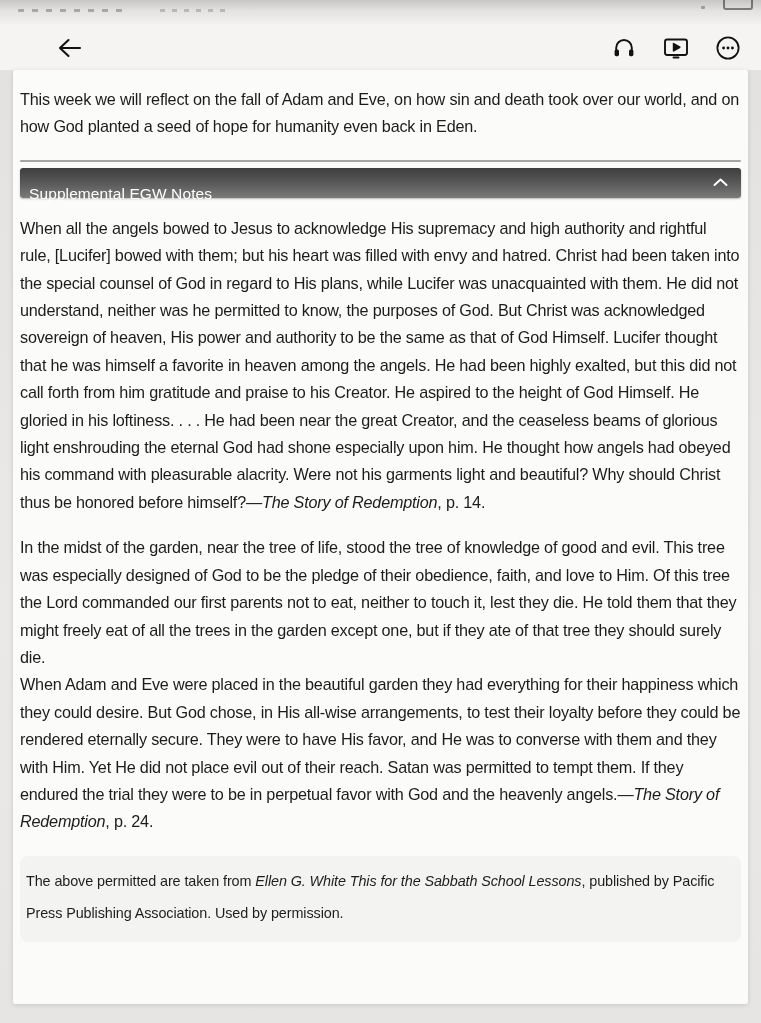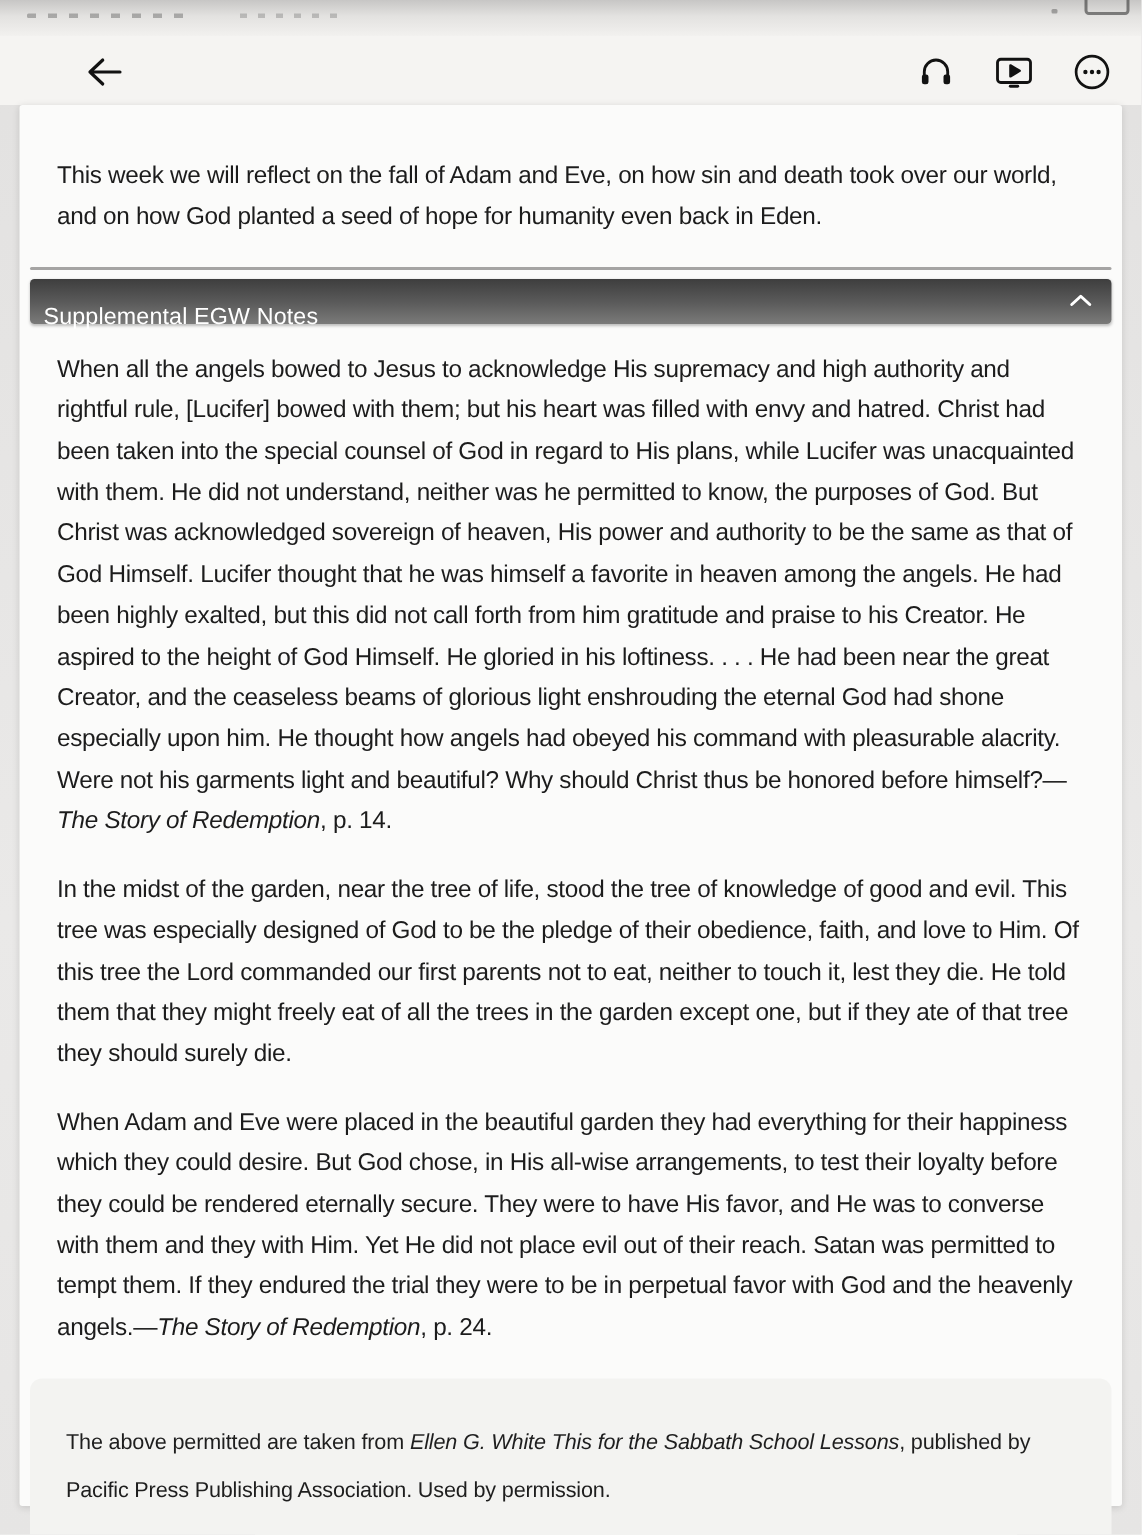--- a/index.html
+++ b/index.html
@@ -32,21 +32,21 @@
   .nav-title{position:absolute;left:0;right:0;text-align:center;
     font-size:15.5px;font-weight:bold;color:#101010;letter-spacing:.1px;}
   .nav-icons{position:absolute;right:16px;top:7px;display:flex;align-items:center;gap:18px;}
   .icon-btn{width:34px;height:34px;display:flex;align-items:center;justify-content:center;
     background:none;border:none;padding:0;cursor:pointer;}
 
   
   .card{position:absolute;top:70px;left:13px;width:735px;height:934px;
     background:#fbfbfa;border-radius:2px;box-shadow:0 1px 5px rgba(0,0,0,.13);}
   .content{padding:0 7px;color:#1c1c1c;}
-  .content p{margin:18px;font-size:16.2px;line-height:27.4px;letter-spacing:-0.2px;}
+  .content p{margin:0;font-size:16.2px;line-height:27.4px;letter-spacing:-0.2px;}
 
   .intro-p{padding-top:16px;}
   .study-note{margin-top:22px !important;font-style:italic;}
 
   .divider{margin-top:19px;height:2px;background:#a5a4a3;border-radius:1px;}
 
   .egw-bar{margin-top:6px;height:30px;border-radius:3px;
     background:linear-gradient(180deg,#3e3e3e 0%,#5c5c5c 55%,#7b7b7a 100%);
     display:flex;align-items:center;color:#fff;cursor:pointer;
     padding:0 13px 0 9px;box-shadow:0 1px 2px rgba(0,0,0,.25);}

